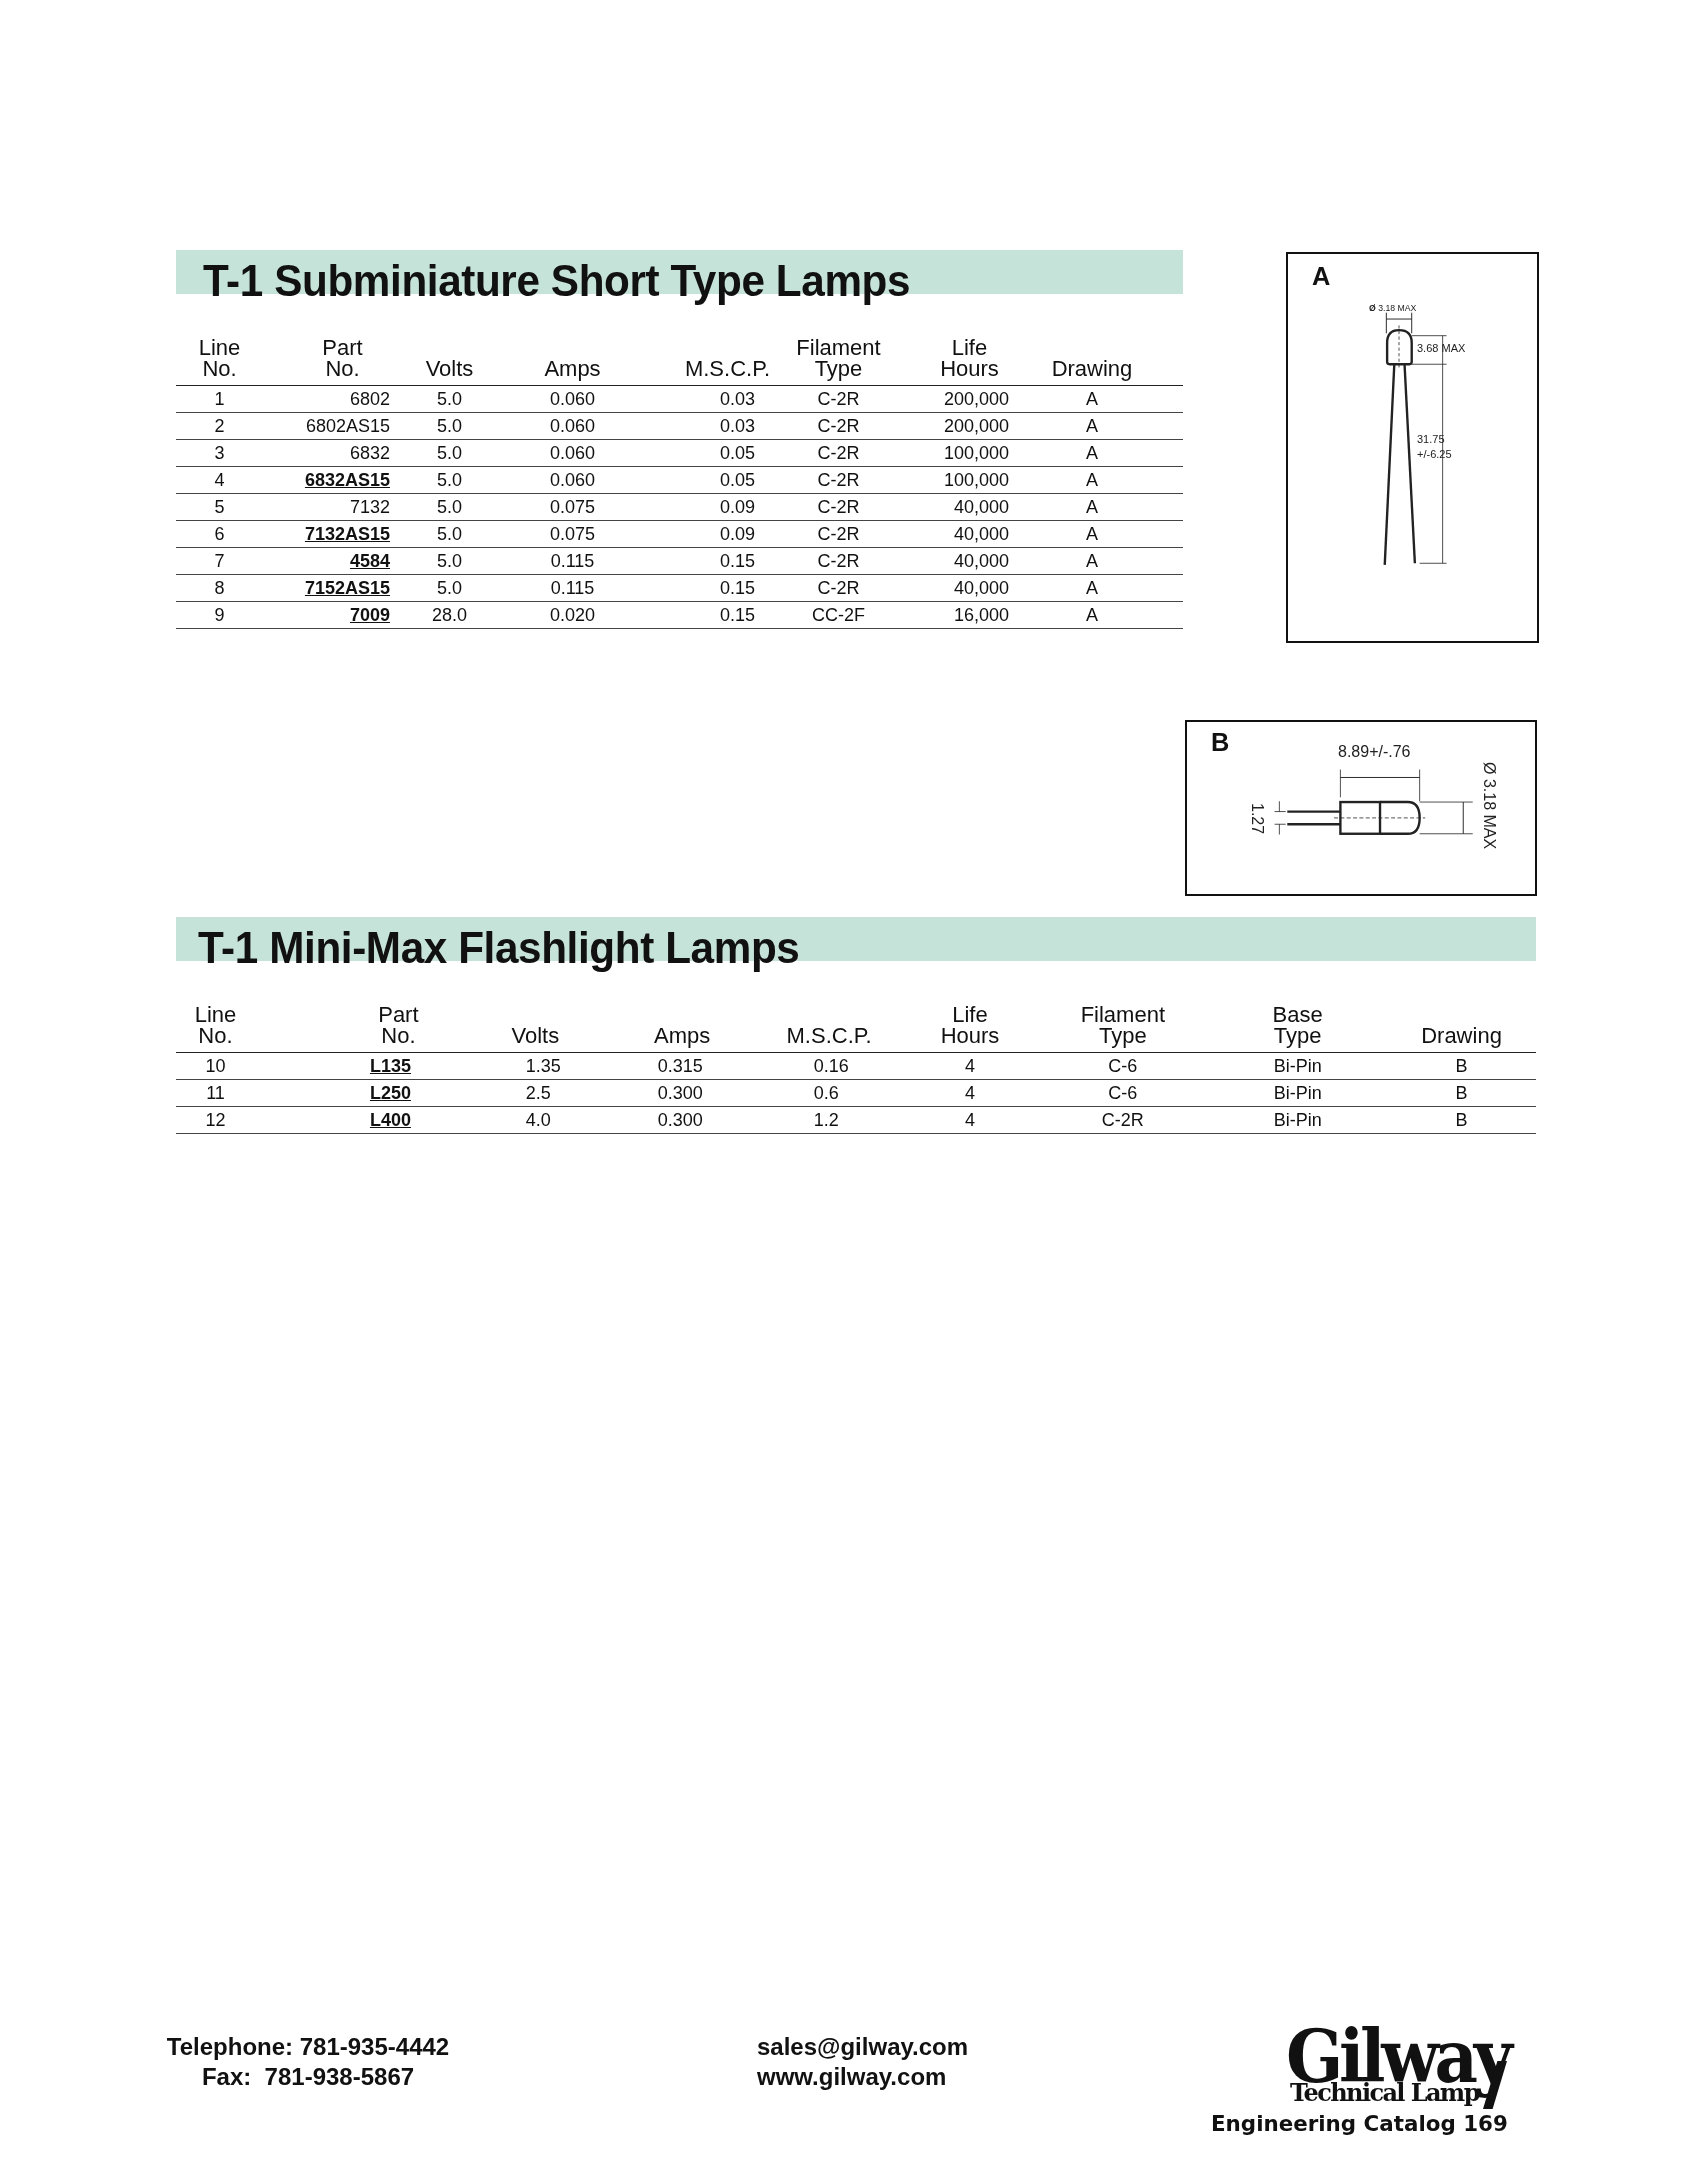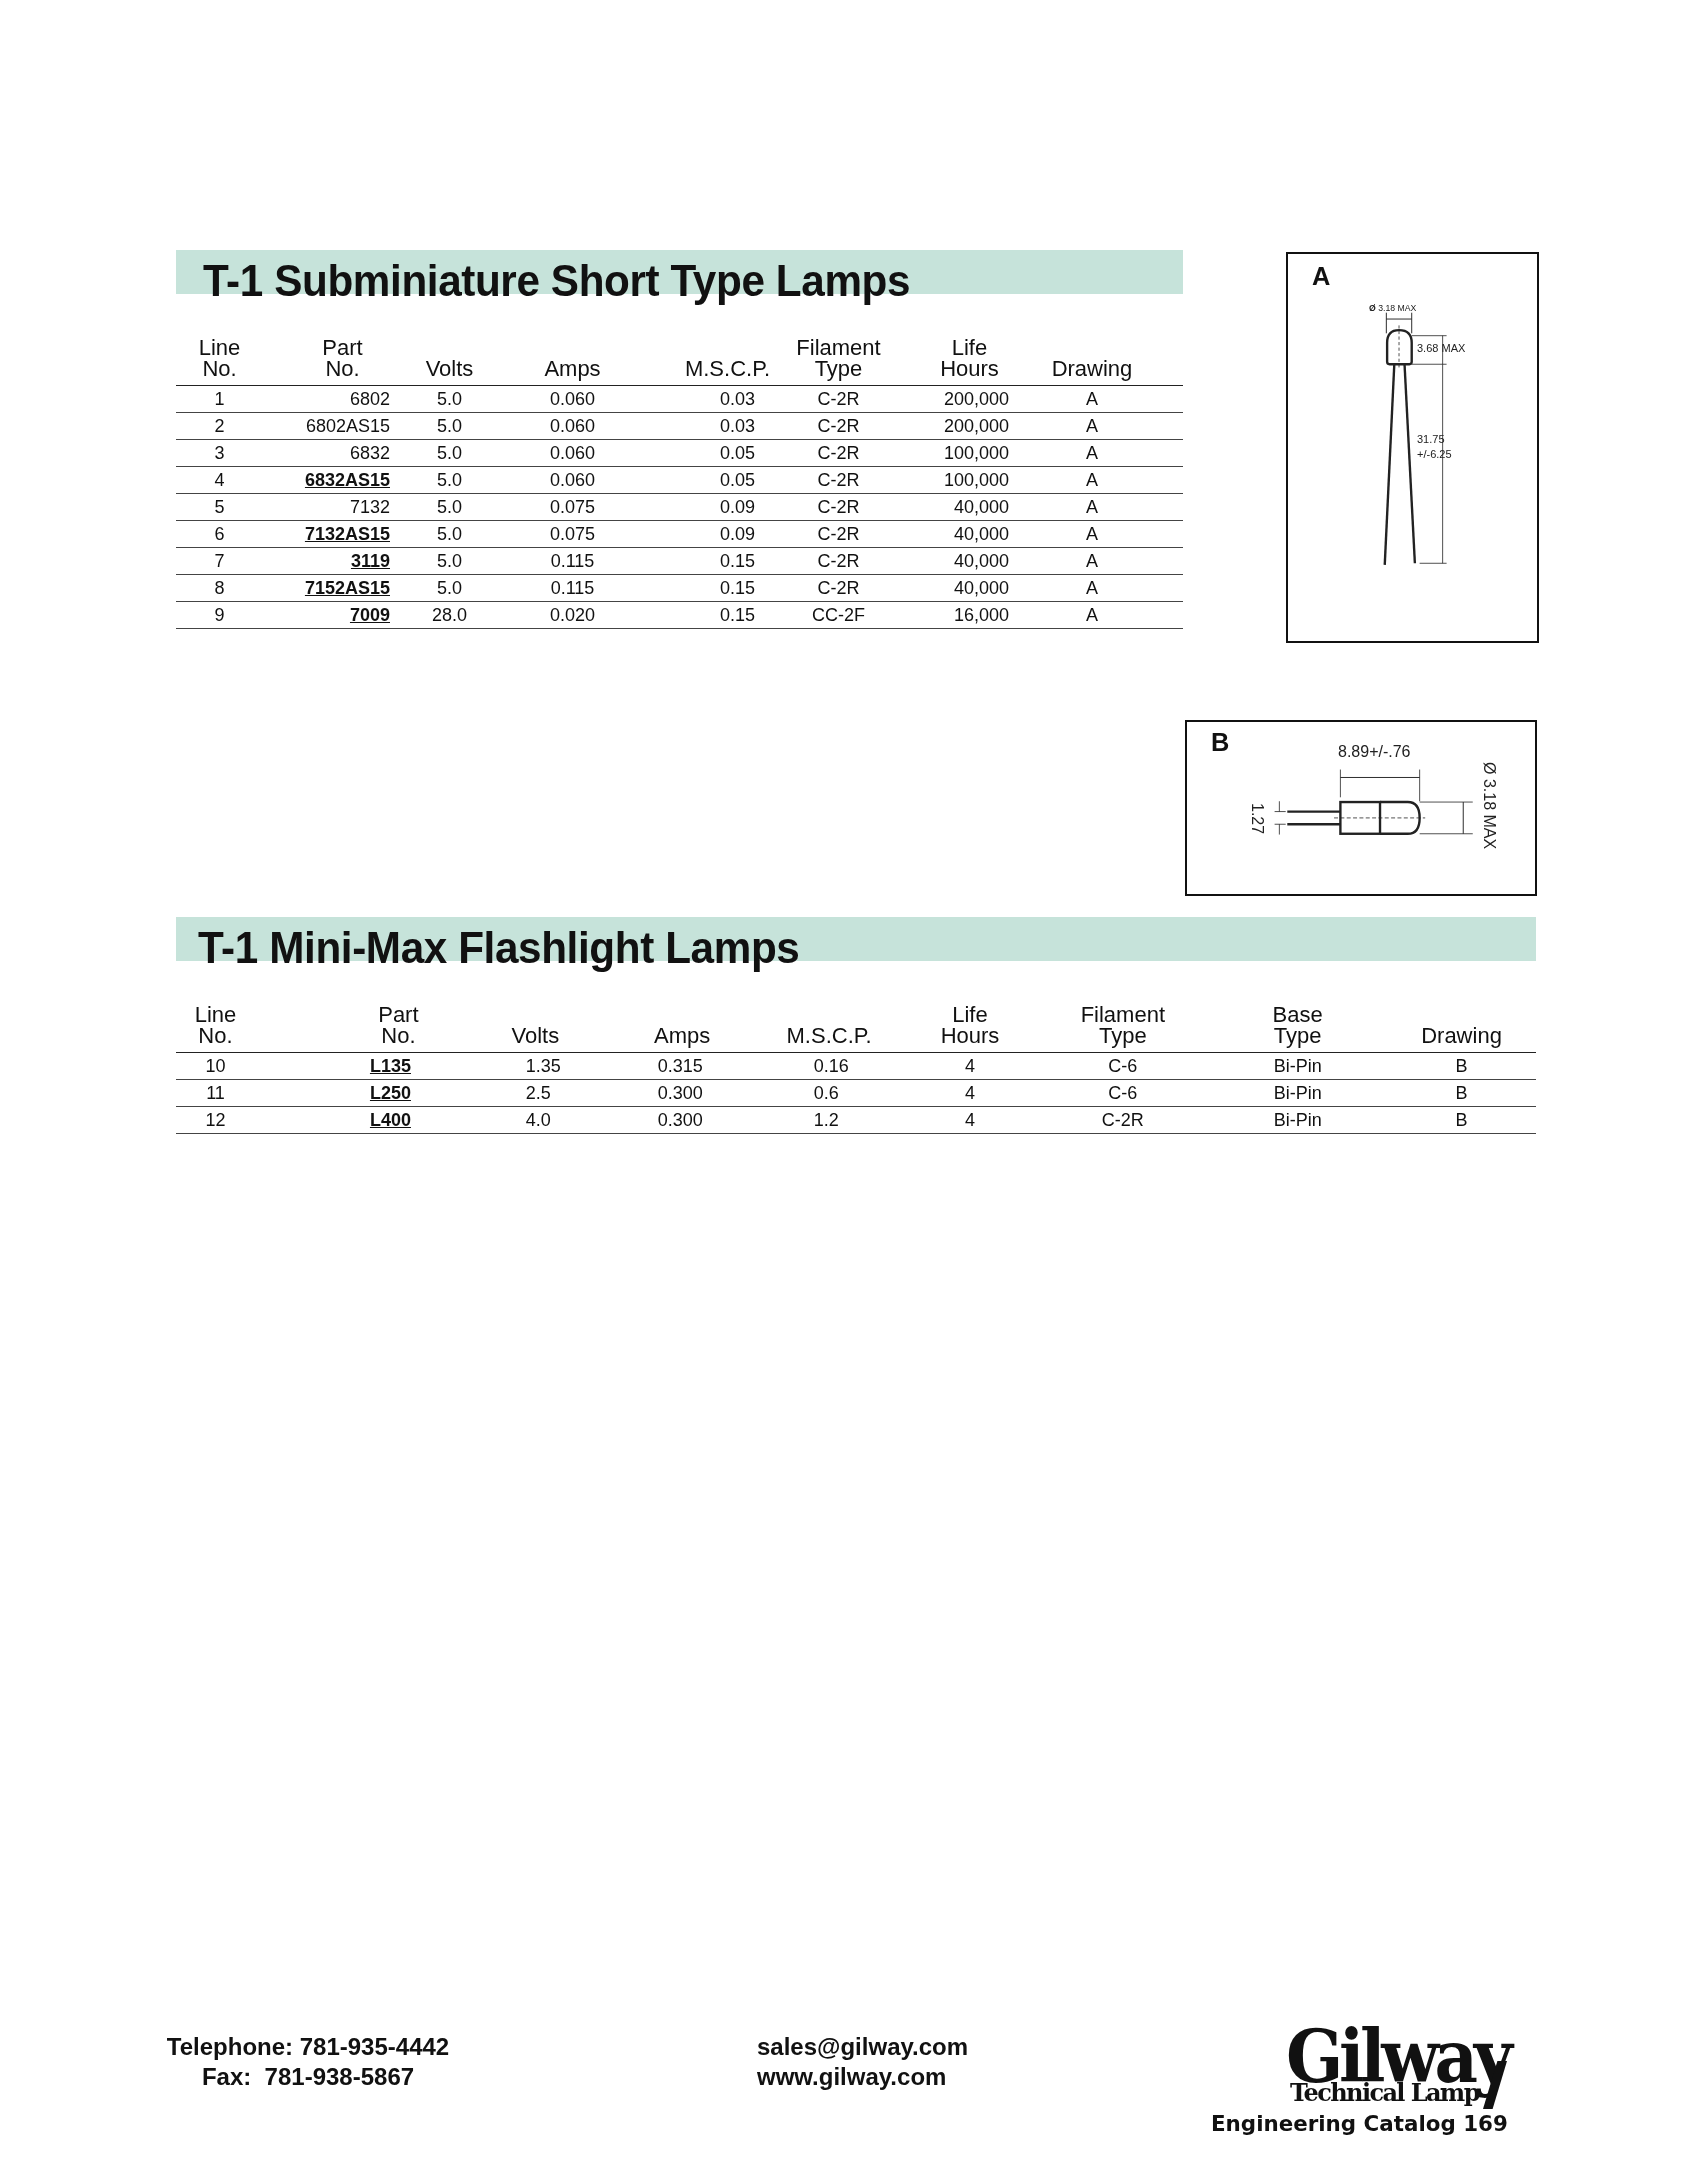--- a/index.html
+++ b/index.html
@@ -105,21 +105,21 @@
       <td class="r bold">7132AS15</td>
       <td class="c">5.0</td>
       <td class="c">0.075</td>
       <td class="r" style="padding-right:16px">0.09</td>
       <td class="c">C-2R</td>
       <td class="r" style="padding-right:24px">40,000</td>
       <td class="c" style="padding-right:32px">A</td>
     </tr>
     <tr>
       <td class="c">7</td>
-      <td class="r bold">3119</td>
+      <td class="r bold">4584</td>
       <td class="c">5.0</td>
       <td class="c">0.115</td>
       <td class="r" style="padding-right:16px">0.15</td>
       <td class="c">C-2R</td>
       <td class="r" style="padding-right:24px">40,000</td>
       <td class="c" style="padding-right:32px">A</td>
     </tr>
     <tr>
       <td class="c">8</td>
       <td class="r bold">7152AS15</td>

